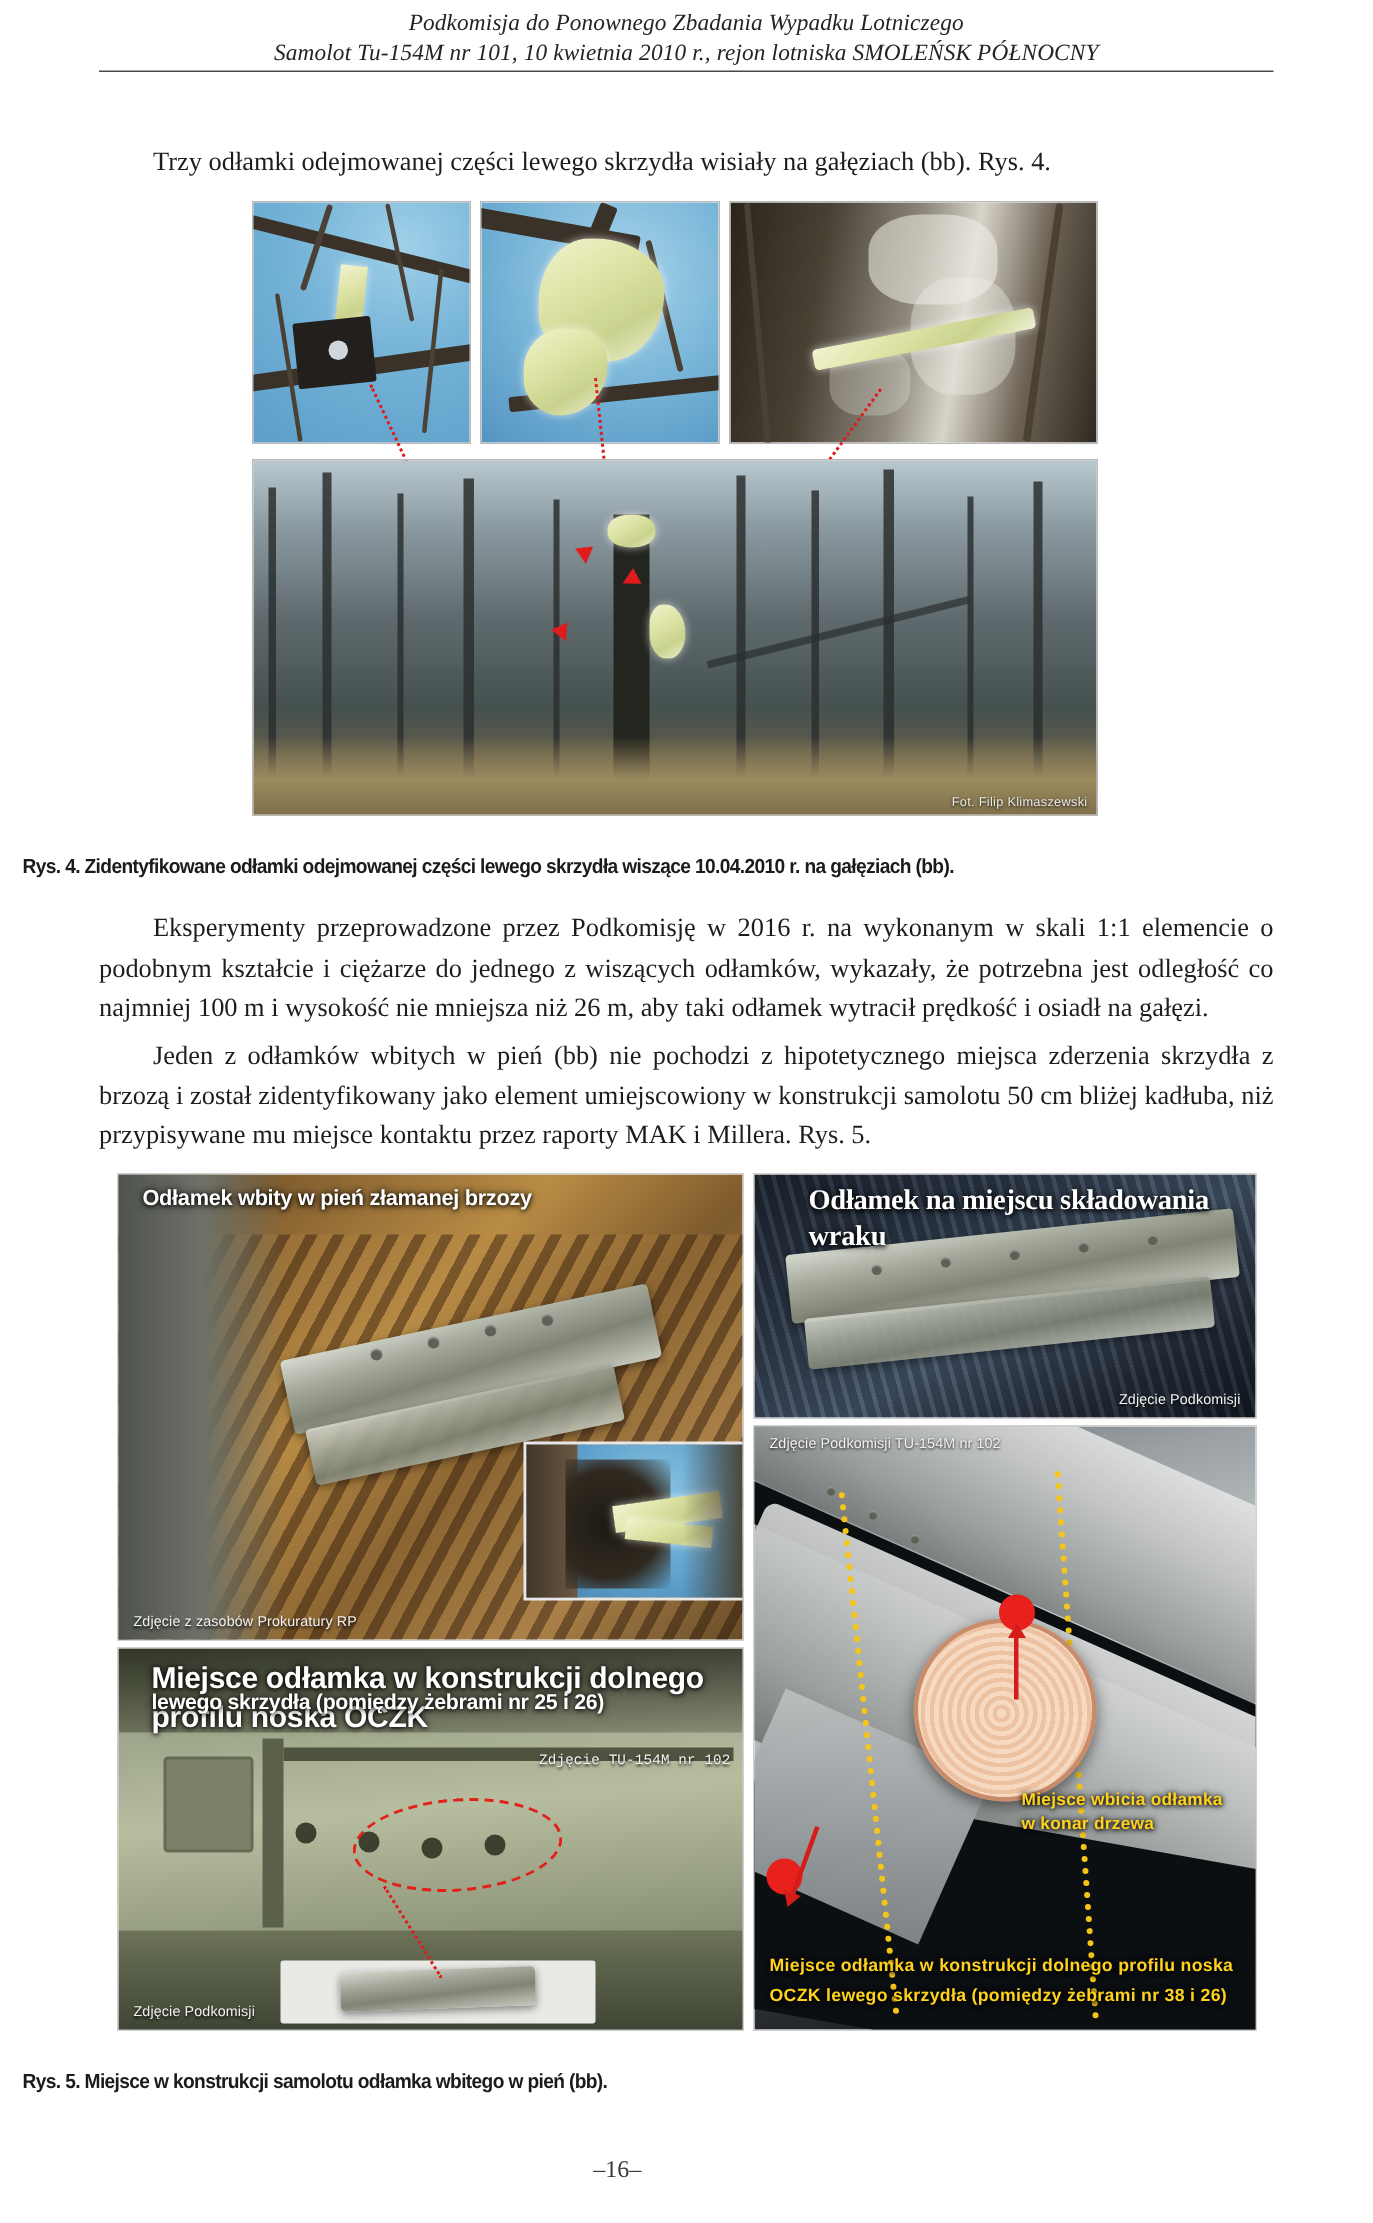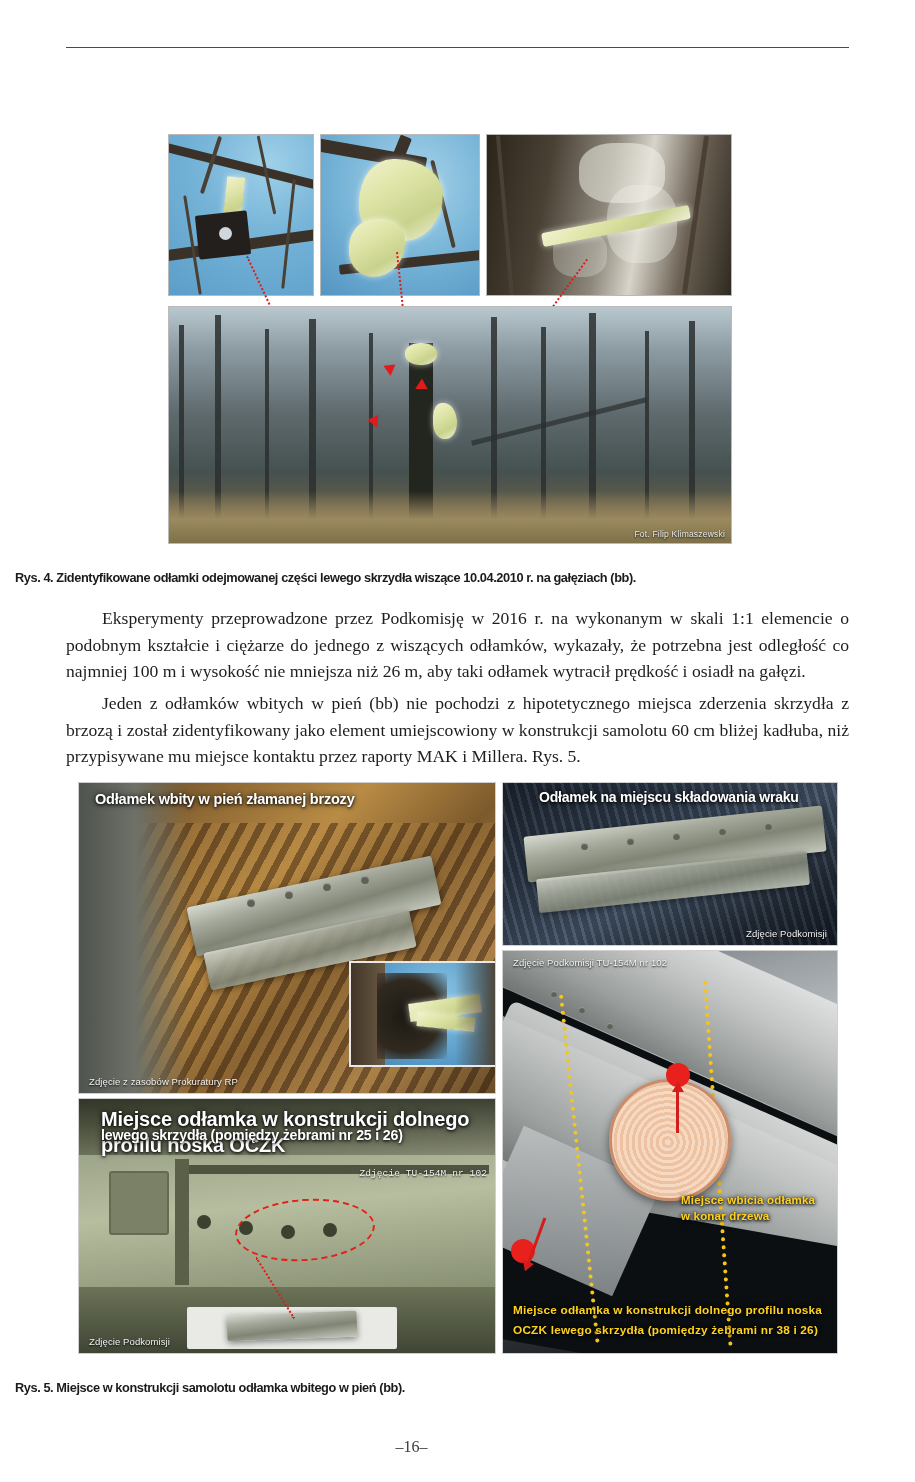--- a/index.html
+++ b/index.html
@@ -201,22 +201,27 @@
     border-radius:8px;
     transform-origin:center;
   }
   .dark-band{position:absolute;background:#0c0f12;}
 </style>
 </head>
 <body>
 
 <div class="page">
 
+  <div class="header">
+    <div class="header-line">Podkomisja do Ponownego Zbadania Wypadku Lotniczego</div>
+    <div class="header-line">Samolot Tu-154M nr 101, 10 kwietnia 2010 r., rejon lotniska SMOLEŃSK PÓŁNOCNY</div>
+  </div>
   <div class="header-rule"></div>
 
+  <div class="para indent" style="top:94px;">Trzy odłamki odejmowanej części lewego skrzydła wisiały na gałęziach (bb). Rys. 4.</div>
 
   <div class="fig4">
 
     <div class="f4-thumbs">
 
       <div class="thumb t1 sky">
         <div class="branch" style="left:-10px;top:28px;width:175px;height:9px;transform:rotate(14deg);"></div>
         <div class="branch" style="left:-8px;top:104px;width:170px;height:11px;transform:rotate(-8deg);"></div>
         <div class="branch thin" style="left:40px;top:0px;width:4px;height:60px;transform:rotate(18deg);"></div>
         <div class="branch thin" style="left:96px;top:0px;width:3px;height:80px;transform:rotate(-12deg);"></div>
@@ -271,21 +276,21 @@
       <div class="arrowhead" style="left:200px;top:110px;transform:rotate(-24deg);"></div>
       <div class="arrowhead" style="left:215px;top:58px;transform:rotate(-6deg);"></div>
       <div class="arrowhead" style="left:245px;top:74px;transform:rotate(62deg);"></div>
       <div class="photo-credit">Fot. Filip Klimaszewski</div>
     </div>
   </div>
 
   <div class="caption" style="top:570px;">Rys. 4. Zidentyfikowane odłamki odejmowanej części lewego skrzydła wiszące 10.04.2010 r. na gałęziach (bb).</div>
 
   <div class="para indent" style="top:605px;">Eksperymenty przeprowadzone przez Podkomisję w 2016 r. na wykonanym w skali 1:1 elemencie o podobnym kształcie i ciężarze do jednego z wiszących odłamków, wykazały, że potrzebna jest odległość co najmniej 100 m i wysokość nie mniejsza niż 26 m, aby taki odłamek wytracił prędkość i osiadł na gałęzi.</div>
-  <div class="para indent" style="top:690px;">Jeden z odłamków wbitych w pień (bb) nie pochodzi z hipotetycznego miejsca zderzenia skrzydła z brzozą i został zidentyfikowany jako element umiejscowiony w konstrukcji samolotu 60 cm bliżej kadłuba, niż przypisywane mu miejsce kontaktu przez raporty MAK i Millera. Rys. 5.</div>
+  <div class="para indent" style="top:690px;">Jeden z odłamków wbitych w pień (bb) nie pochodzi z hipotetycznego miejsca zderzenia skrzydła z brzozą i został zidentyfikowany jako element umiejscowiony w konstrukcji samolotu 50 cm bliżej kadłuba, niż przypisywane mu miejsce kontaktu przez raporty MAK i Millera. Rys. 5.</div>
 
   <div class="fig5">
 
     <div class="p p-tl">
       <div style="position:absolute;left:-20px;top:40px;width:460px;height:300px;
            background:repeating-linear-gradient(118deg,rgba(70,44,20,.55) 0px,rgba(70,44,20,.55) 7px,rgba(180,132,66,.25) 7px,rgba(180,132,66,.25) 16px);"></div>
       <div style="position:absolute;left:-10px;top:0px;width:120px;height:312px;
            background:linear-gradient(90deg,#4a4e49 0%,#6d7168 55%,rgba(109,113,104,0) 100%);"></div>
       <div class="metal-strip" style="left:110px;top:98px;width:250px;height:50px;transform:rotate(-12deg);"></div>
       <div class="metal-strip" style="left:126px;top:148px;width:210px;height:38px;transform:rotate(-12deg);opacity:.92;"></div>
@@ -336,21 +341,21 @@
     <div class="p p-tr">
       <div style="position:absolute;left:-20px;top:0;width:400px;height:164px;
            background:repeating-linear-gradient(75deg,rgba(255,255,255,.06) 0px,rgba(255,255,255,.06) 3px,rgba(0,0,0,.18) 3px,rgba(0,0,0,.18) 9px);"></div>
       <div class="metal-strip" style="left:22px;top:38px;width:300px;height:46px;transform:rotate(-6deg);"></div>
       <div class="metal-strip" style="left:34px;top:82px;width:272px;height:34px;transform:rotate(-6deg);opacity:.9;"></div>
       <div class="rivet" style="left:78px;top:60px;width:7px;height:7px;"></div>
       <div class="rivet" style="left:124px;top:55px;width:7px;height:7px;"></div>
       <div class="rivet" style="left:170px;top:50px;width:7px;height:7px;"></div>
       <div class="rivet" style="left:216px;top:45px;width:7px;height:7px;"></div>
       <div class="rivet" style="left:262px;top:40px;width:7px;height:7px;"></div>
-      <div class="banner" style="left:36px;top:6px;font-size:14px;">Odłamek na miejscu składowania wraku</div>
+      <div class="banner" style="left:36px;top:6px;font-size:19px;font-family:Liberation Serif, serif;">Odłamek na miejscu składowania wraku</div>
       <div class="credit" style="right:10px;bottom:6px;">Zdjęcie Podkomisji</div>
     </div>
 
     <div class="p p-br">
 
       <div class="fuselage" style="left:-30px;top:-10px;width:420px;height:120px;transform:rotate(24deg);"></div>
       <div class="dark-band" style="left:-40px;top:118px;width:440px;height:26px;transform:rotate(24deg);"></div>
       <div class="fuselage" style="left:-40px;top:132px;width:440px;height:150px;transform:rotate(24deg);opacity:.95;"></div>
       <div class="dark-band" style="left:-60px;top:268px;width:470px;height:150px;transform:rotate(10deg);"></div>
       <div style="position:absolute;left:-10px;top:200px;width:150px;height:120px;

